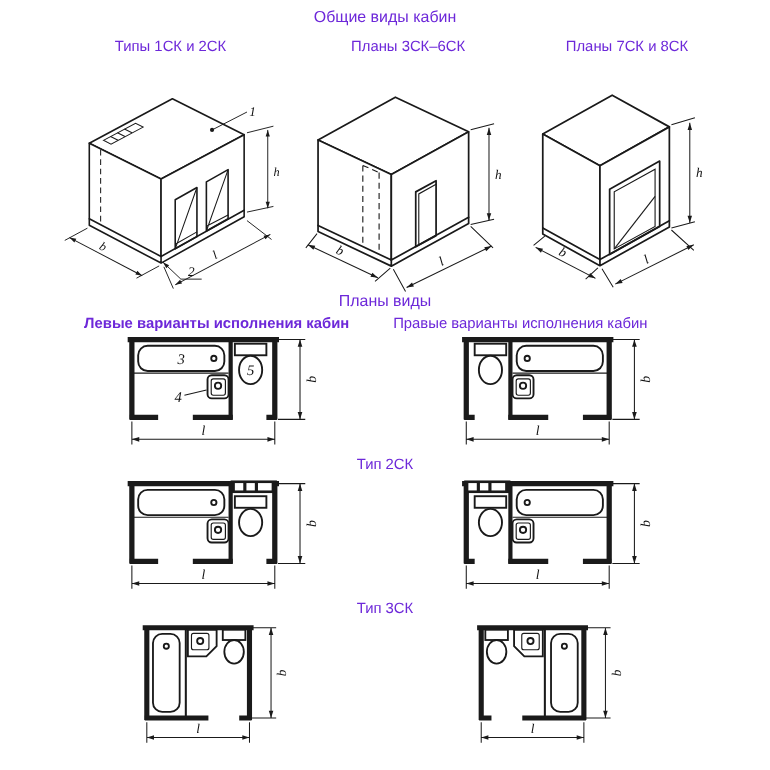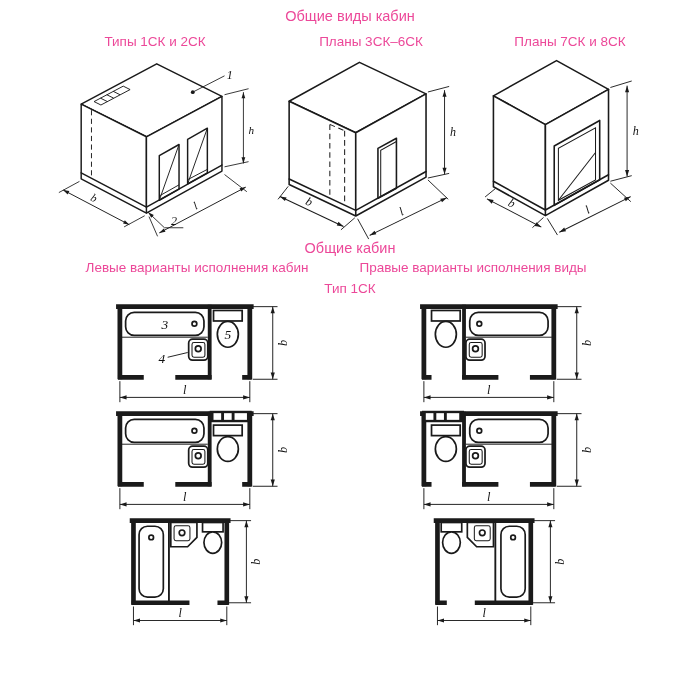--- a/index.html
+++ b/index.html
@@ -1,26 +1,26 @@
 <!DOCTYPE html>
 <html><head>
 <meta charset="utf-8">
 <style>
   html,body{margin:0;padding:0;background:#fff;}
   .page{position:relative;width:700px;height:700px;background:#fff;overflow:hidden;
-        font-family:"Liberation Sans",sans-serif;color:#ec4899;}
+        font-family:"Liberation Sans",sans-serif;color:#6d28d9;}
   .main-title{text-align:center;font-size:14.5px;padding-top:8px;}
   .views-row{display:flex;justify-content:space-between;align-items:flex-start;padding:10px 44px 0 52px;}
-  .figure{display:flex;flex-direction:column;align-items:center;}
+  .figure{display:flex;flex-direction:column;align-items:center;gap:26px;}
   .fig-caption{font-size:13.5px;white-space:nowrap;margin-bottom:6px;}
   .figure svg{display:block;}
   .plans-title{text-align:center;font-size:14.5px;margin-top:0px;}
   .variant-labels{display:flex;margin-top:4px;}
   .variant-labels .vl{width:50%;text-align:center;font-size:13.5px;white-space:nowrap;}
-  .vl-left{transform:translateX(22px);}
+  .vl-left{transform:translateX(22px);font-weight:bold;}
   .vl-right{transform:translateX(-52px);}
   .type-label{text-align:center;font-size:13.5px;margin:6px 0 3px;}
   .plans-row{display:flex;}
   .plans-row .cell{width:50%;display:flex;justify-content:center;}
   .shift-r{transform:translateX(28px);}
   .shift-l{transform:translateX(-18px);}
   
   .ln{stroke:#1a1a1a;fill:#fff;stroke-width:1.7;stroke-linejoin:round;stroke-linecap:round;}
   .lnn{stroke:#1a1a1a;fill:none;stroke-width:1.7;stroke-linejoin:round;stroke-linecap:round;}
   .thin{stroke:#1a1a1a;fill:none;stroke-width:1.1;}
@@ -175,28 +175,27 @@
             <path class="dim" d="M0,0 L86,0"></path>
             <polygon class="arr" points="0,0 7,-2.2 7,2.2"></polygon>
             <polygon class="arr" points="86,0 79,-2.2 79,2.2"></polygon>
             <text class="dimtxt" x="38" y="-4" text-anchor="middle">l</text>
           </g>
         </g>
       </svg>
     </div>
   </div>
 
-  <div class="plans-title">Общие кабин</div>
+  <div class="plans-title">Планы виды</div>
 
   <div class="variant-labels">
     <div class="vl vl-left">Левые варианты исполнения кабин</div>
-    <div class="vl vl-right">Правые варианты исполнения виды</div>
+    <div class="vl vl-right">Правые варианты исполнения кабин</div>
   </div>
 
-  <div class="type-label">Тип 1СК</div>
   <div class="plans-row">
     <div class="cell shift-r">
       <svg width="182" height="107" viewBox="0 0 190 112">
         <g>
           <path class="wall" d="M4,8 L148,8 M8,6 L8,84 M144,6 L144,84"></path>
           <path class="wall" d="M6,82 L33,82 M66,82 L104,82 M136,82 L146,82"></path>
           <path class="wall4" d="M102,6 L102,84"></path>
           <path class="dim" d="M10,40 L100,40"></path>
         </g>
         <g>
@@ -260,20 +259,21 @@
         <g>
           <path class="dim" d="M8,86 L8,108 M144,86 L144,108 M8,103 L144,103"></path>
           <polygon class="arr" points="8,103 15,100.8 15,105.2"></polygon>
           <polygon class="arr" points="144,103 137,100.8 137,105.2"></polygon>
           <text class="dimtxt" x="76" y="99" text-anchor="middle">l</text>
         </g>
       </svg>
     </div>
   </div>
 
+  <div class="type-label">Тип 2СК</div>
   <div class="plans-row">
     <div class="cell shift-r">
       <svg width="182" height="107" viewBox="0 0 190 112">
         <g>
           <path class="wall" d="M4,8 L148,8 M8,6 L8,84 M144,6 L144,84"></path>
           <path class="wall" d="M6,82 L33,82 M66,82 L104,82 M136,82 L146,82"></path>
           <path class="wall4" d="M102,6 L102,84"></path>
           <path class="dim" d="M10,40 L100,40"></path>
         </g>
         <g>
@@ -345,20 +345,21 @@
         <g>
           <path class="dim" d="M8,86 L8,108 M144,86 L144,108 M8,103 L144,103"></path>
           <polygon class="arr" points="8,103 15,100.8 15,105.2"></polygon>
           <polygon class="arr" points="144,103 137,100.8 137,105.2"></polygon>
           <text class="dimtxt" x="76" y="99" text-anchor="middle">l</text>
         </g>
       </svg>
     </div>
   </div>
 
+  <div class="type-label">Тип 3СК</div>
   <div class="plans-row">
     <div class="cell shift-r">
       <svg width="154" height="117" viewBox="0 0 165 125">
         <g>
           <path class="wall" d="M4,8 L112,8 M8,6 L8,98 M108,6 L108,98"></path>
           <path class="wall" d="M6,96 L68,96 M98,96 L110,96"></path>
           <path class="part" d="M46,9 L46,95"></path>
         </g>
         <g>
           <rect class="fix" x="14" y="14" width="26" height="76" rx="9"></rect>

